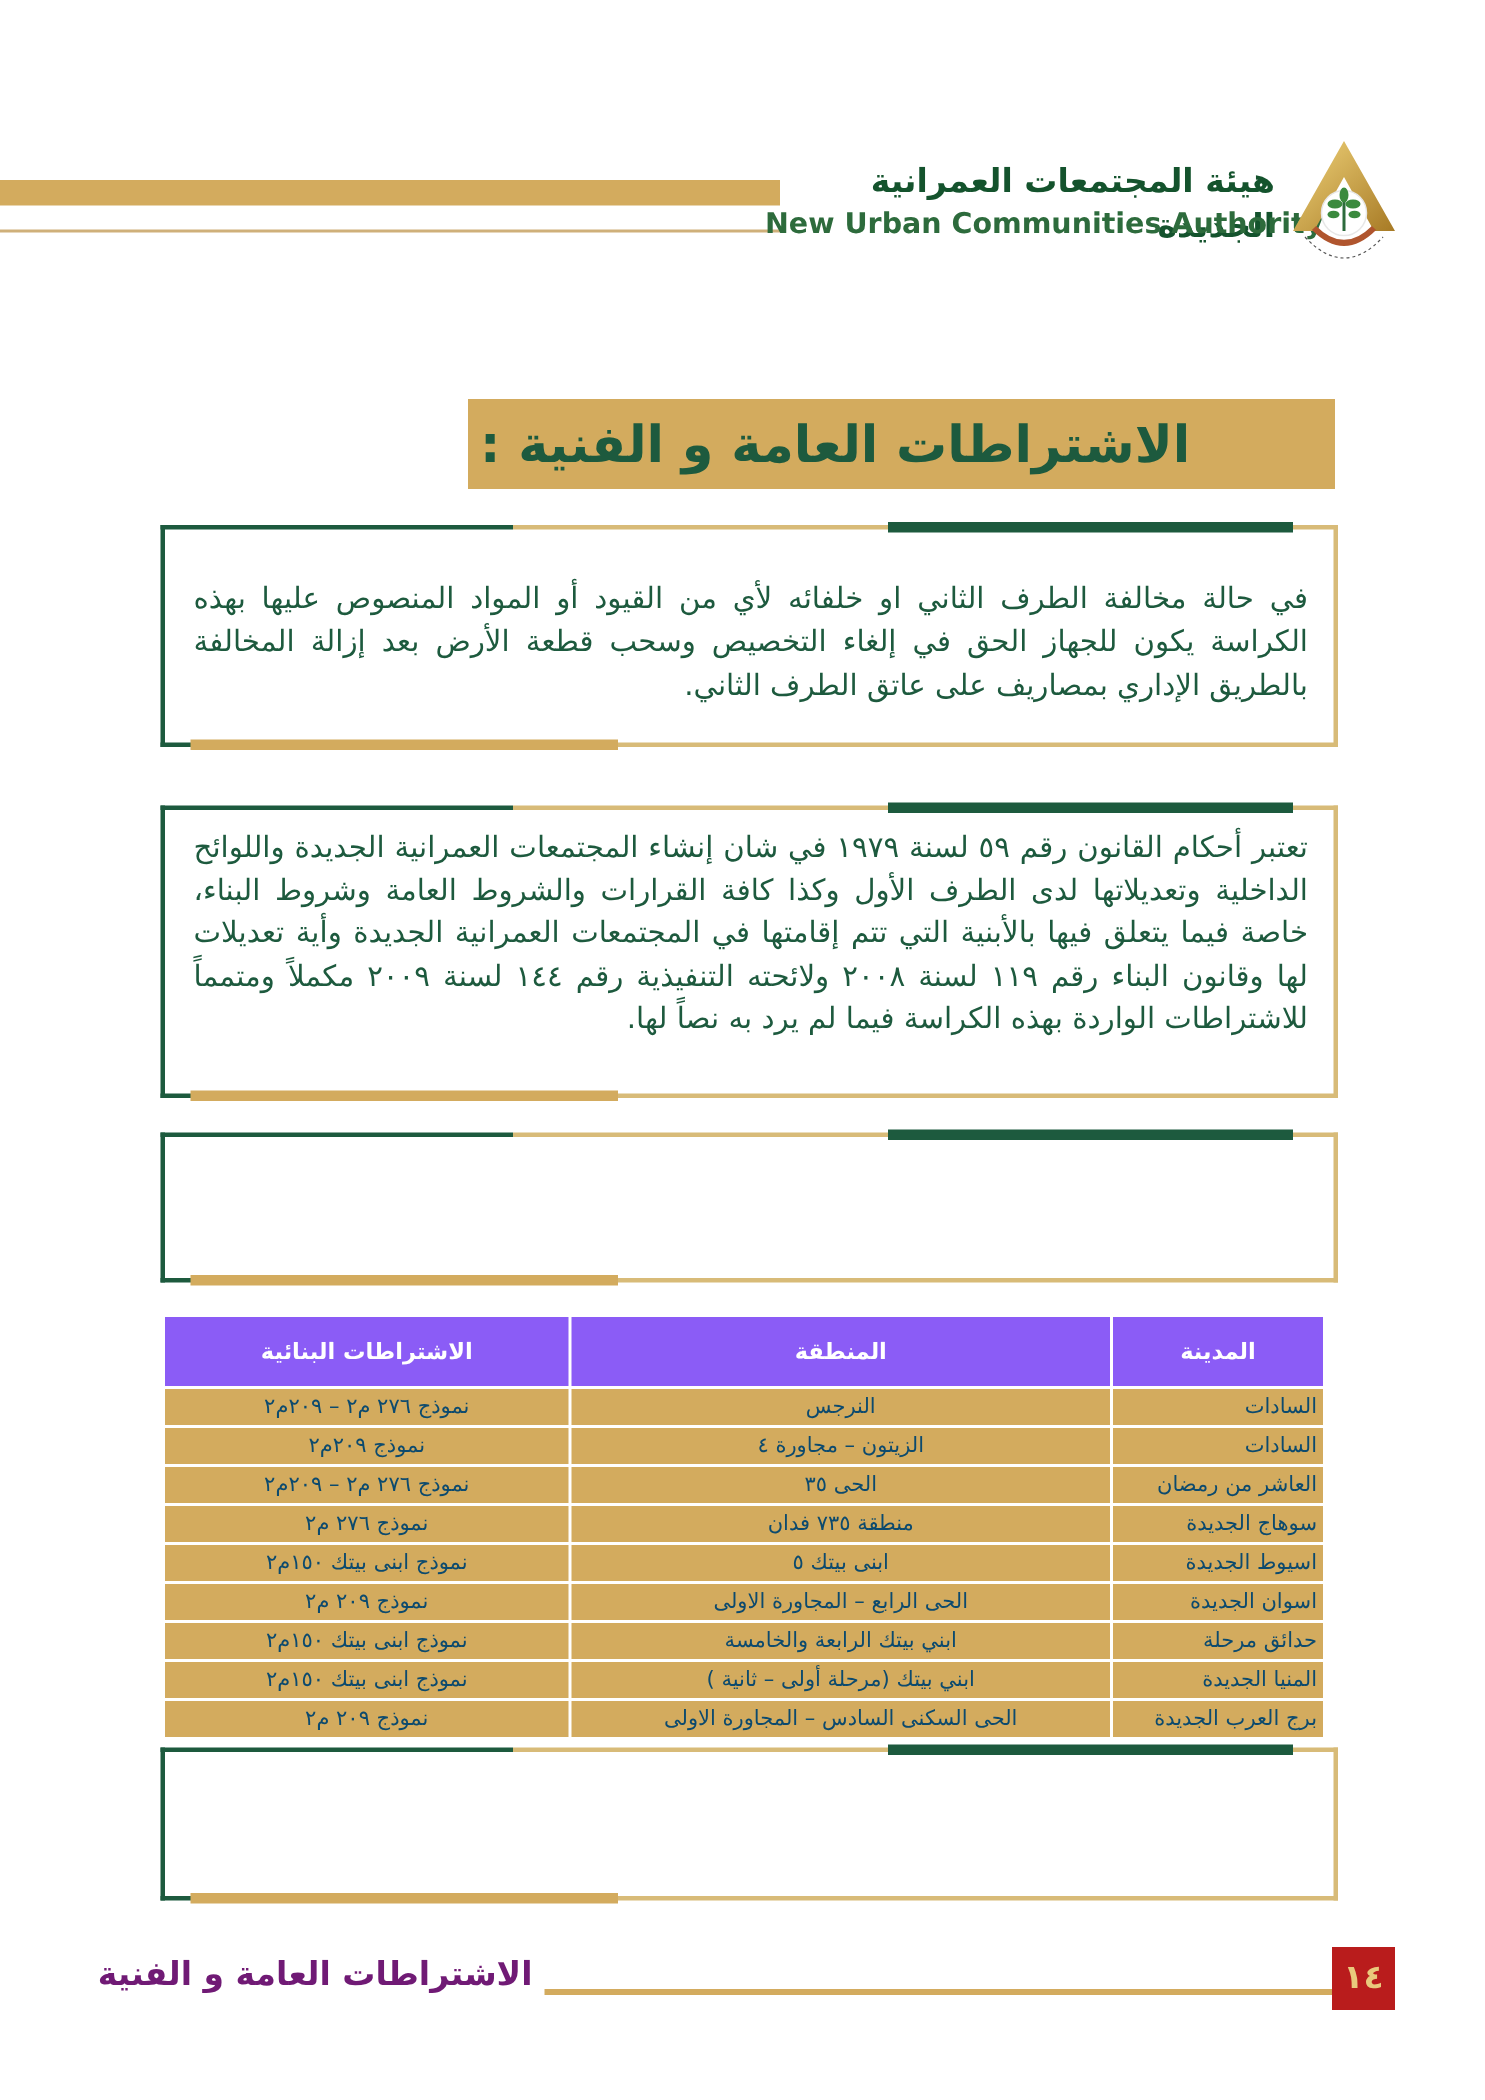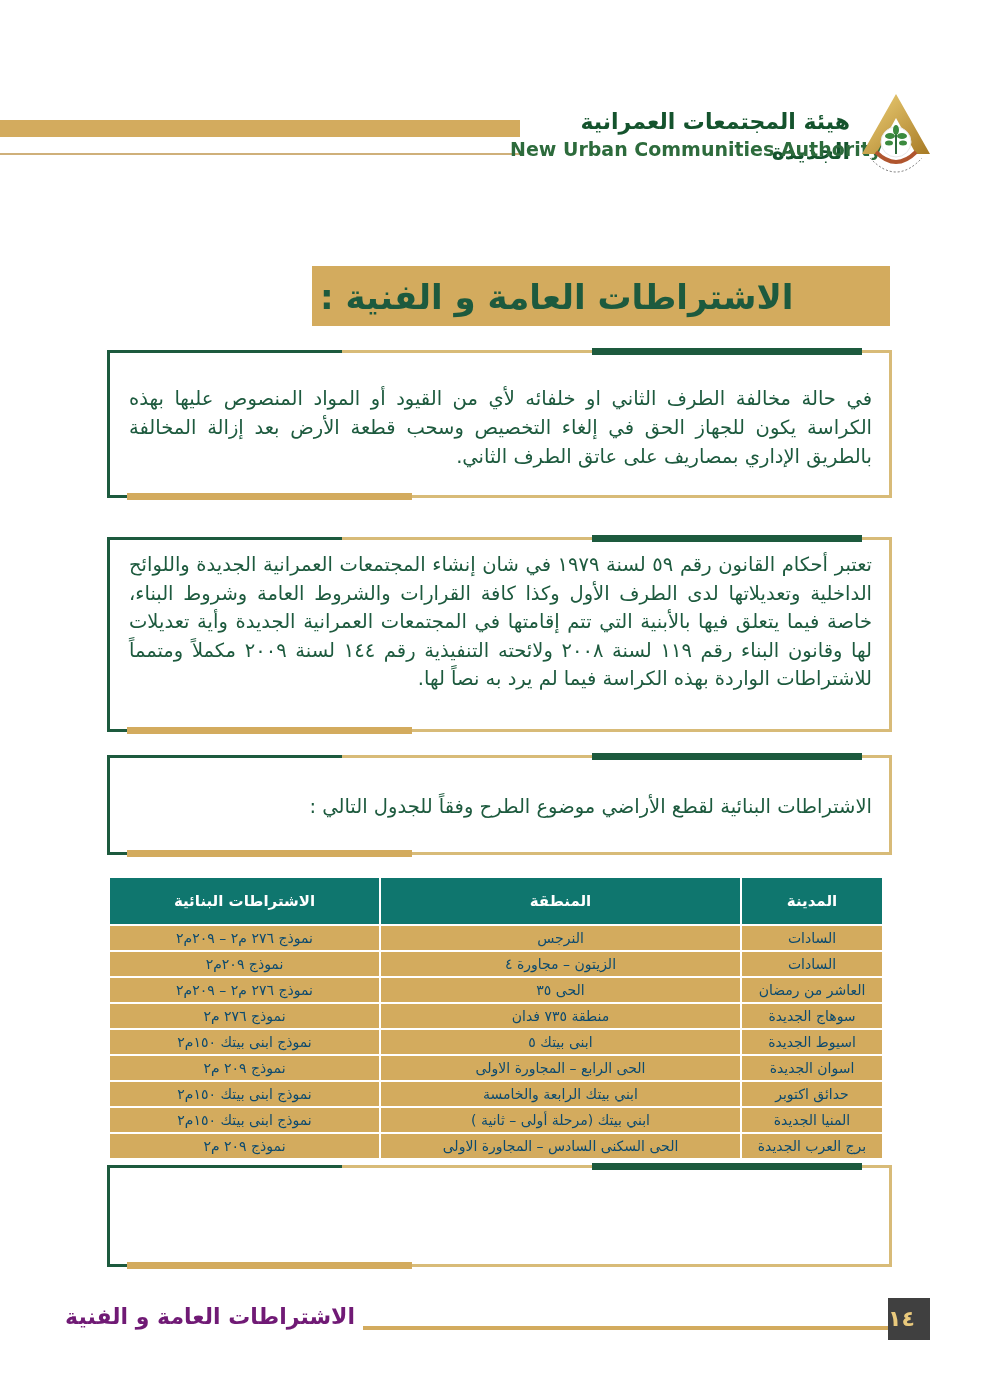--- a/index.html
+++ b/index.html
@@ -26,28 +26,28 @@
   .frame .t1 { position:absolute; left:0; top:0; width:235px; height:3px; background:#1d5a3e; }
   .frame .t2 { position:absolute; left:235px; right:0; top:0; height:3px; background:#d8bb78; }
   .frame .t3 { position:absolute; left:485px; top:-2px; width:270px; height:7px; background:#1d5a3e; }
   .frame .b1 { position:absolute; left:0; bottom:0; width:305px; height:3px; background:#1d5a3e; }
   .frame .b2 { position:absolute; left:305px; right:0; bottom:0; height:3px; background:#d8bb78; }
   .frame .b3 { position:absolute; left:20px; bottom:-2px; width:285px; height:7px; background:#d3ab5e; }
   .frame .txt { position:absolute; left:22px; right:20px; direction:rtl; text-align:justify; text-align-last:right; font-size:19.5px; color:#1d5a3e; }
 
   
   table.grid { position:absolute; left:108px; top:876px; width:776px; border-collapse:separate; border-spacing:2px; direction:rtl; }
-  table.grid th { background:#0f766e; color:#fff; font-weight:bold; font-size:15px; height:44px; text-align:center; }
+  table.grid th { background:#8b5cf6; color:#fff; font-weight:bold; font-size:15px; height:44px; text-align:center; }
   table.grid td { background:#d3ab5e; color:#0c4a6e; font-size:14px; height:24px; text-align:center; padding:0 4px; white-space:nowrap; }
-  table.grid td.city { text-align:center; }
+  table.grid td.city { text-align:right; }
 
   
   .foot-title { left:40px; top:1304px; width:315px; text-align:right; direction:rtl; font-size:22px; font-weight:bold; color:#701a75; }
   .foot-line { left:363px; top:1326px; width:525px; height:4px; background:#d3ab5e; }
-  .page-num { left:888px; top:1298px; width:42px; height:42px; background:#404040; color:#e9c97c; font-size:22px; font-weight:bold; text-align:left; line-height:42px; }
+  .page-num { left:888px; top:1298px; width:42px; height:42px; background:#b91c1c; color:#e9c97c; font-size:22px; font-weight:bold; text-align:center; line-height:42px; }
 </style>
 </head>
 <body>
 
 <div class="abs hdr-bar-thick"></div>
 <div class="abs hdr-bar-thin"></div>
 <div class="abs hdr-ar">هيئة المجتمعات العمرانية الجديدة</div>
 <div class="abs hdr-en">New Urban Communities Authority</div>
 <div class="abs logo">
   <svg width="76" height="90" viewBox="0 0 76 90">
@@ -99,21 +99,20 @@
 
 <div class="frame" style="top:755px;height:100px;">
   <div class="t1"></div>
     <div class="t2"></div>
     <div class="t3"></div>
   <div class="l"></div>
     <div class="r"></div>
   <div class="b1"></div>
     <div class="b2"></div>
     <div class="b3"></div>
-  <div class="txt" style="top:38px;line-height:28px;">الاشتراطات البنائية لقطع الأراضي موضوع الطرح وفقاً للجدول التالي :</div>
 </div>
 
 <table class="grid">
   <thead>
     <tr>
       <th style="width:138px;margin-left:36px;">المدينة</th>
       <th style="width:357px;">المنطقة</th>
       <th>الاشتراطات البنائية</th>
     </tr>
   </thead>
@@ -142,21 +141,21 @@
         <td class="city">اسيوط الجديدة</td>
         <td>ابنى بيتك ٥</td>
         <td>نموذج ابنى بيتك ١٥٠م٢</td>
       </tr>
     <tr>
         <td class="city">اسوان الجديدة</td>
         <td>الحى الرابع – المجاورة الاولى</td>
         <td>نموذج ٢٠٩ م٢</td>
       </tr>
     <tr>
-        <td class="city">حدائق اكتوبر</td>
+        <td class="city">حدائق مرحلة</td>
         <td>ابني بيتك الرابعة والخامسة</td>
         <td>نموذج ابنى بيتك ١٥٠م٢</td>
       </tr>
     <tr>
         <td class="city">المنيا الجديدة</td>
         <td>ابني بيتك (مرحلة أولى – ثانية )</td>
         <td>نموذج ابنى بيتك ١٥٠م٢</td>
       </tr>
     <tr>
         <td class="city">برج العرب الجديدة</td>

